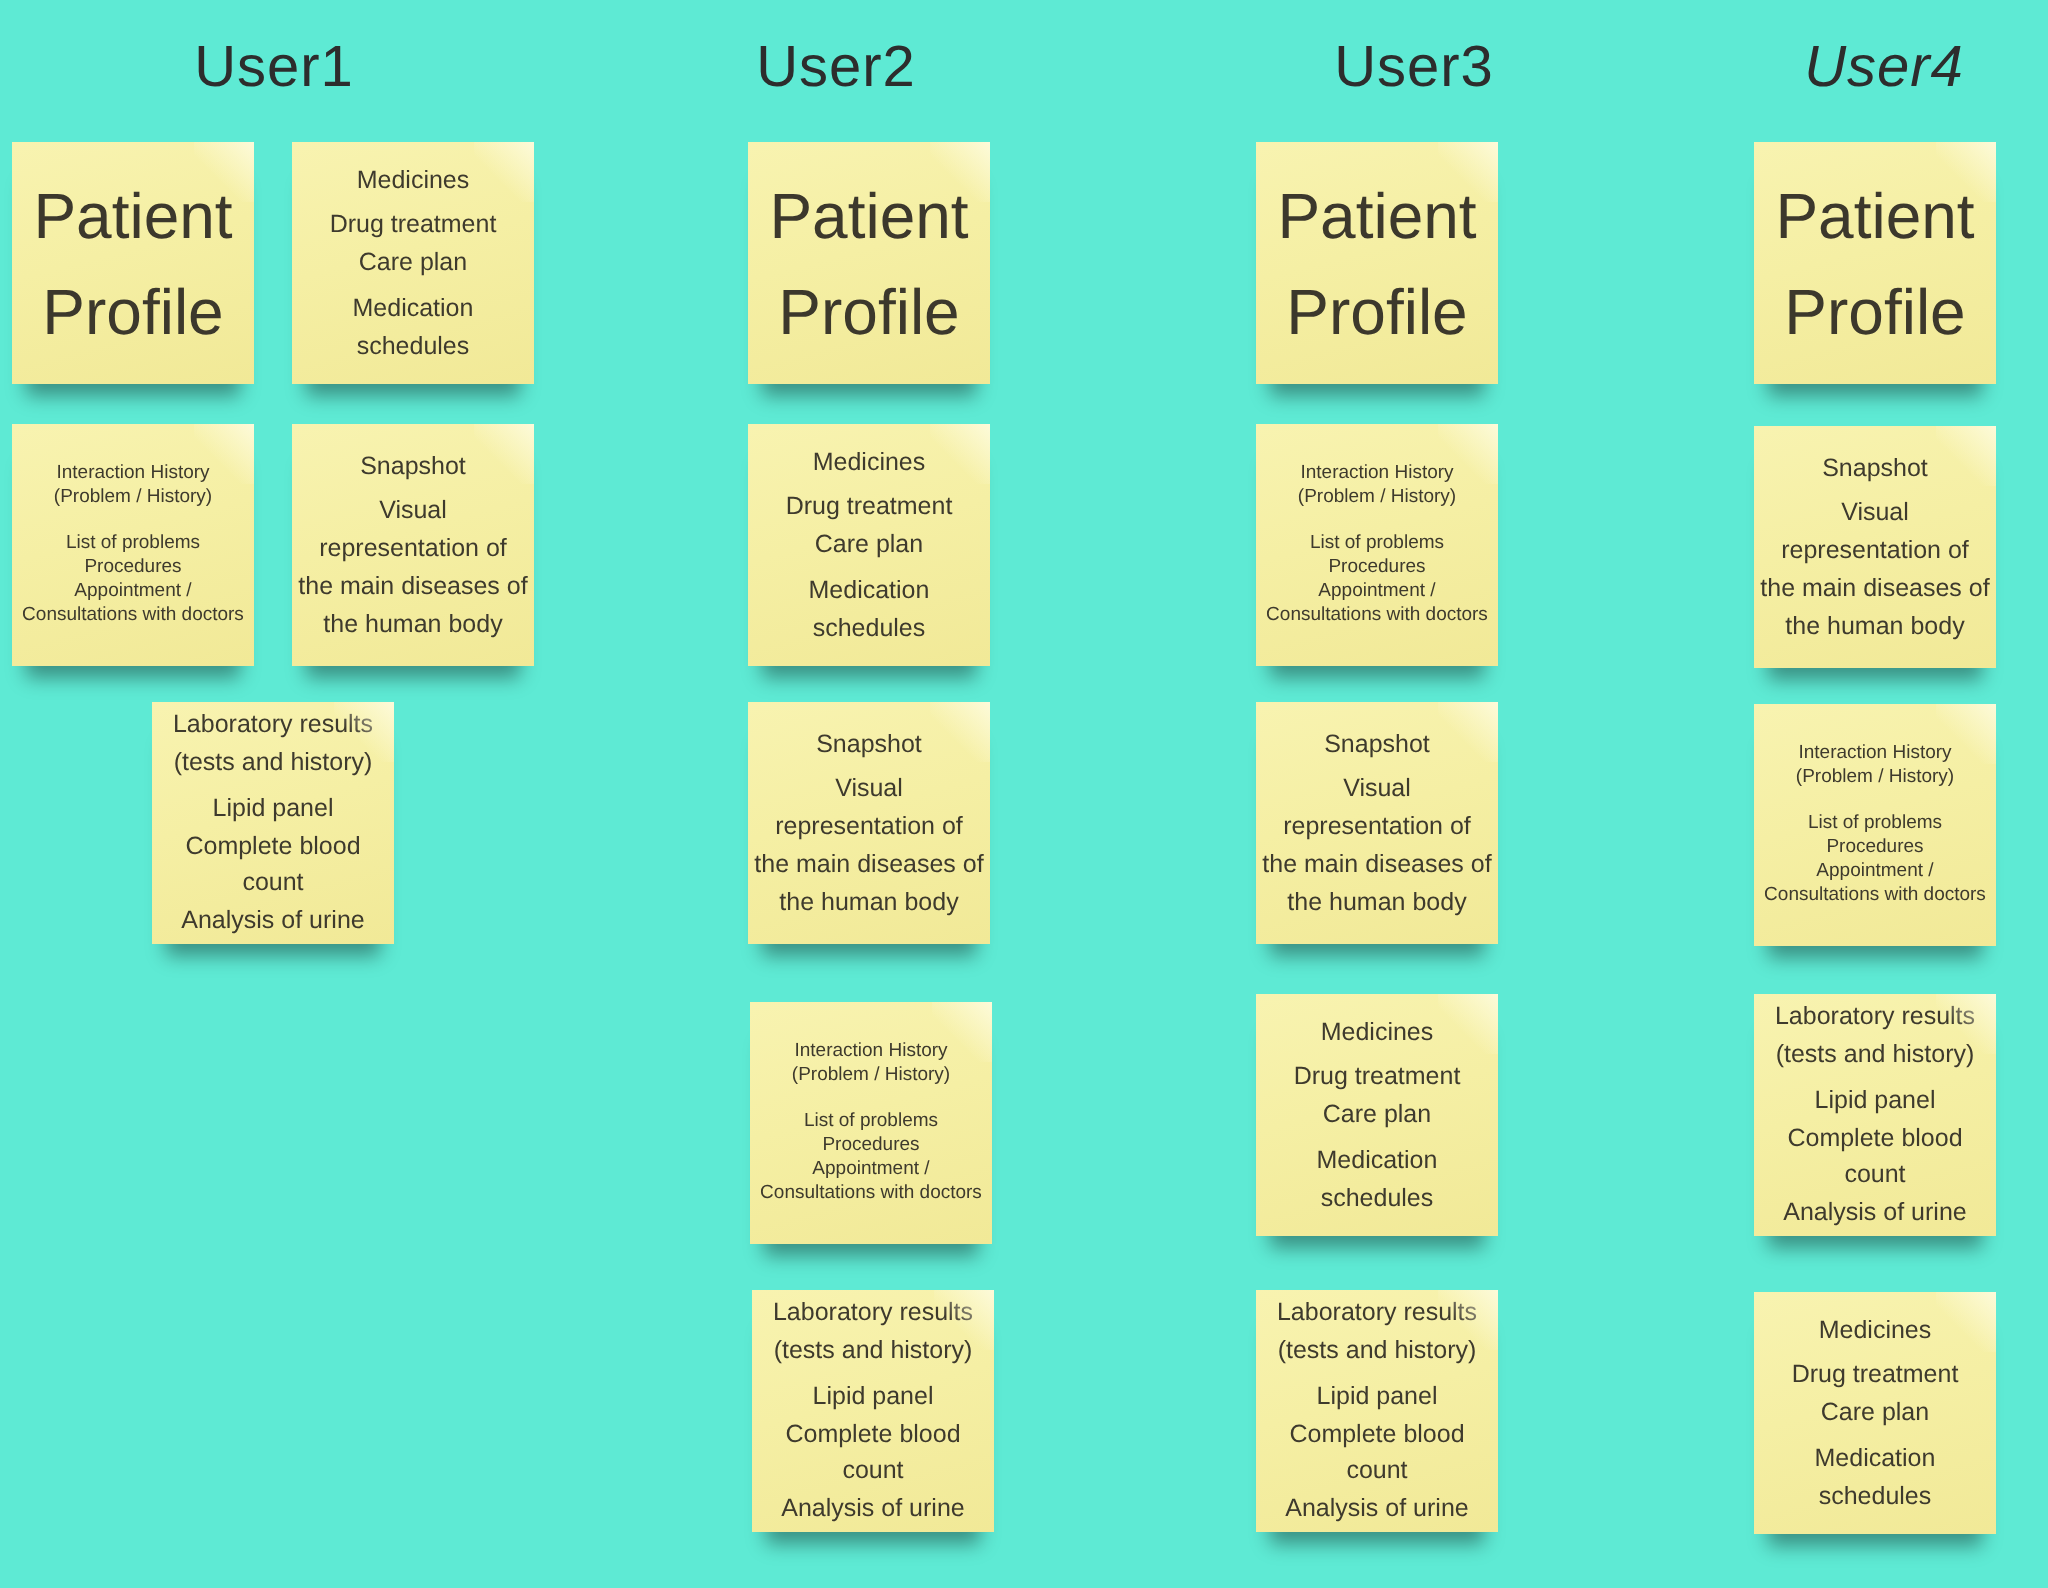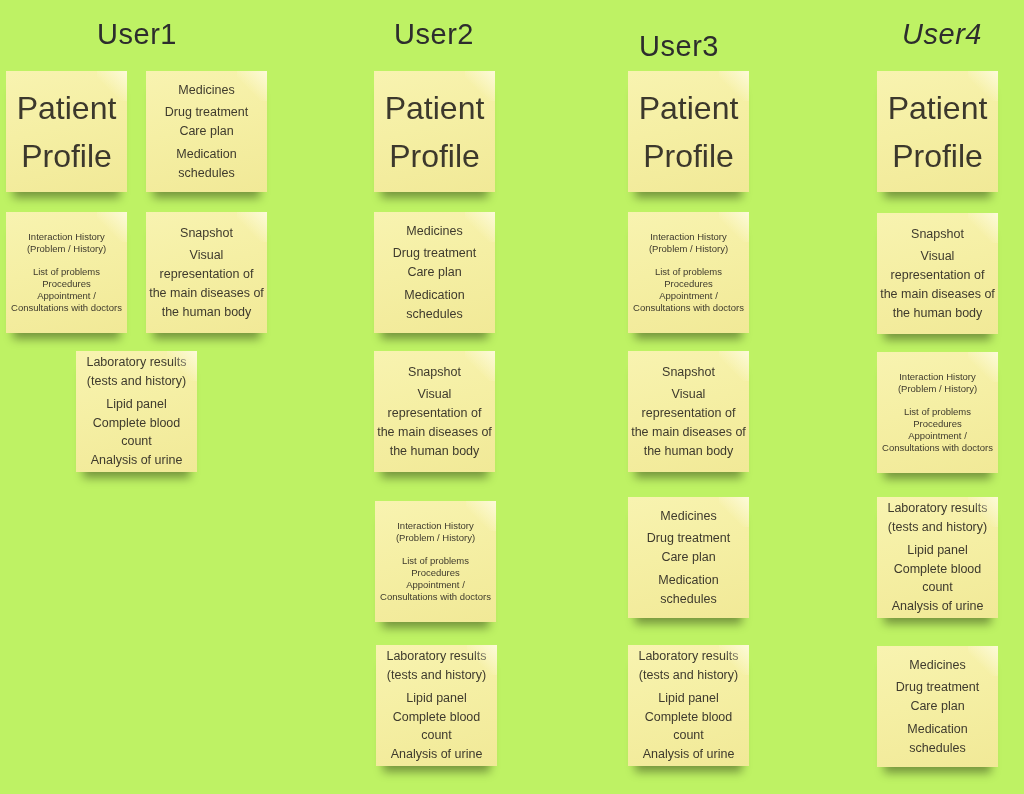--- a/index.html
+++ b/index.html
@@ -5,21 +5,21 @@
   * { margin: 0; padding: 0; box-sizing: border-box; }
   html, body { width: 1024px; height: 794px; overflow: hidden; }
   body {
     font-family: "Liberation Sans", "DejaVu Sans", sans-serif;
     background: #ffffff;
   }
   .board {
     position: relative;
     width: 1024px;
     height: 794px;
-    background: #bef264;
+    background: #5eead4;
   }
   .col-title {
     position: absolute;
     transform: translateX(-50%);
     font-size: 29px;
     font-weight: 400;
     color: #2d2d2d;
     letter-spacing: 0.5px;
     white-space: nowrap;
   }
@@ -93,21 +93,21 @@
 the human body</p>
     </div>
     <div class="note sm" style="left: 76px; top: 351px;">
       <p>Laboratory results
 (tests and history)</p>
       <p>Lipid panel
 Complete blood
 count
 Analysis of urine</p>
     </div>
-    <div class="col-title" style="left: 434px; top: 18px;">User2</div>
+    <div class="col-title" style="left: 418px; top: 18px;">User2</div>
     <div class="note xl" style="left: 374px; top: 71px;">
       <p>Patient Profile</p>
     </div>
     <div class="note sm" style="left: 374px; top: 212px;">
       <p>Medicines</p>
       <p>Drug treatment
 Care plan</p>
       <p>Medication
 schedules</p>
     </div>
@@ -127,21 +127,21 @@
 Consultations with doctors</p>
     </div>
     <div class="note sm" style="left: 376px; top: 645px;">
       <p>Laboratory results
 (tests and history)</p>
       <p>Lipid panel
 Complete blood
 count
 Analysis of urine</p>
     </div>
-    <div class="col-title" style="left: 679px; top: 18px; margin-top: 12px;">User3</div>
+    <div class="col-title" style="left: 707px; top: 18px;">User3</div>
     <div class="note xl" style="left: 628px; top: 71px;">
       <p>Patient Profile</p>
     </div>
     <div class="note xs" style="left: 628px; top: 212px;">
       <p>Interaction History
 (Problem / History)</p>
       <p>List of problems
 Procedures
 Appointment /
 Consultations with doctors</p>

